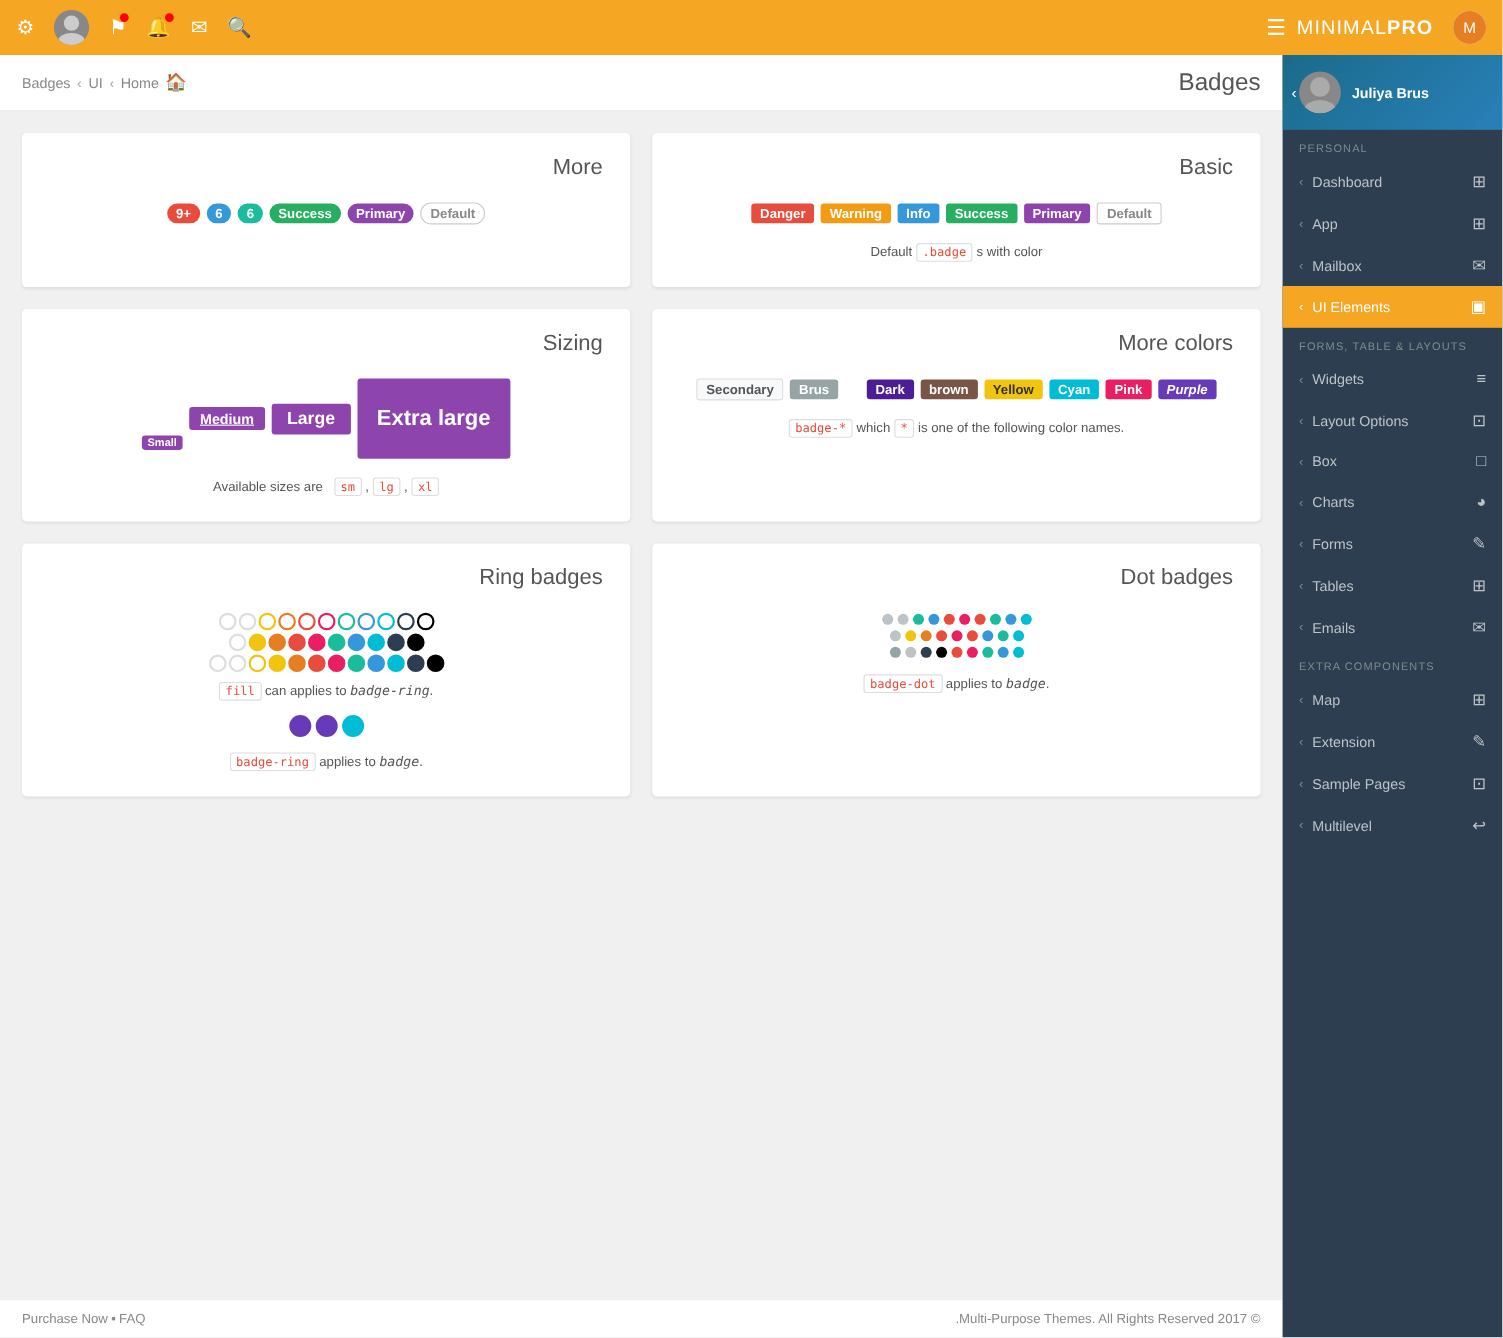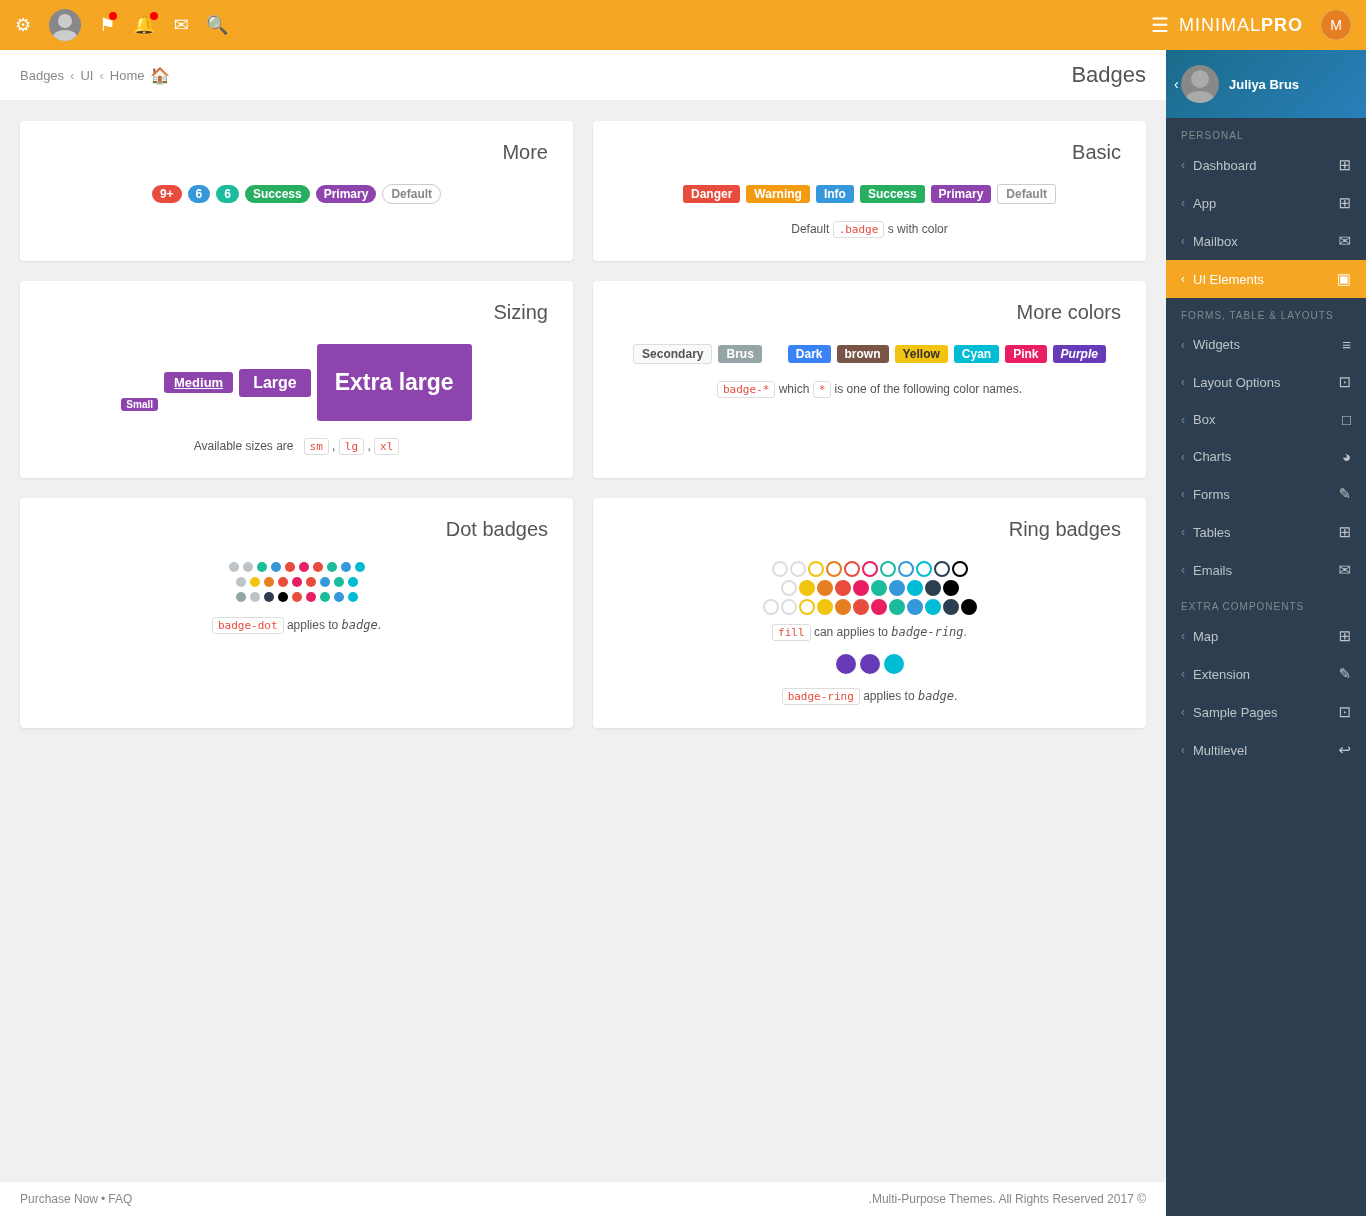--- a/index.html
+++ b/index.html
@@ -77,26 +77,26 @@
     .badge-teal-pill { background: #1abc9c; }
 
     .card-code { text-align: center; font-size: 12px; color: #555; }
     .code-inline { font-family: monospace; background: white; border: 1px solid #ddd; padding: 1px 5px; border-radius: 3px; color: #e74c3c; font-size: 11px; }
     .code-italic { font-style: italic; font-family: monospace; color: #555; }
 
     
     .badge-sm { font-size: 10px; padding: 1px 5px; margin-top: 44px; }
     .badge-md { font-size: 13px; padding: 3px 10px; text-decoration: underline; }
     .badge-lg { font-size: 16px; padding: 5px 14px; }
-    .badge-xl { font-size: 23px; padding: 25px 18px; }
+    .badge-xl { font-size: 20px; padding: 25px 18px; }
 
     
     .badge-secondary { background: #f8f9fa; color: #555; border: 1px solid #ddd; }
     .badge-grey { background: #95a5a6; }
-    .badge-dark { background: #3b82f6; margin-left: 20px; }
+    .badge-dark { background: #4c1d95; margin-left: 20px; }
     .badge-brown { background: #795548; }
     .badge-yellow { background: #f1c40f; }
     .badge-cyan { background: #00bcd4; }
     .badge-pink { background: #e91e63; }
     .badge-purple { background: #673ab7; font-style: italic; }
 
     
     .ring-row { display: flex; justify-content: center; gap: 2px; margin: 3px 0; flex-wrap: wrap; }
     .ring-badge { width: 16px; height: 16px; border-radius: 50%; border: 2px solid; display: inline-block; }
     .dot-badge { width: 10px; height: 10px; border-radius: 50%; display: inline-block; margin: 1px; }
@@ -304,66 +304,20 @@
             <span class="badge badge-purple">Purple</span>
           </div>
           <div class="card-code">
             <span class="code-inline">badge-*</span>
             which <span class="code-inline">*</span>
             is one of the following color names.
           </div>
         </div>
 
         <div class="card">
-          <div class="card-title">Dot badges</div>
-
-          <div class="ring-row">
-            <span class="dot-badge dot-lightgrey"></span>
-            <span class="dot-badge dot-lightgrey"></span>
-            <span class="dot-badge dot-teal"></span>
-            <span class="dot-badge dot-blue"></span>
-            <span class="dot-badge dot-red"></span>
-            <span class="dot-badge dot-pink"></span>
-            <span class="dot-badge dot-red"></span>
-            <span class="dot-badge dot-teal"></span>
-            <span class="dot-badge dot-blue"></span>
-            <span class="dot-badge dot-cyan"></span>
-          </div>
-
-          <div class="ring-row">
-            <span class="dot-badge dot-lightgrey"></span>
-            <span class="dot-badge dot-yellow"></span>
-            <span class="dot-badge dot-orange"></span>
-            <span class="dot-badge dot-red"></span>
-            <span class="dot-badge dot-pink"></span>
-            <span class="dot-badge dot-red"></span>
-            <span class="dot-badge dot-blue"></span>
-            <span class="dot-badge dot-teal"></span>
-            <span class="dot-badge dot-cyan"></span>
-          </div>
-
-          <div class="ring-row">
-            <span class="dot-badge dot-grey"></span>
-            <span class="dot-badge dot-lightgrey"></span>
-            <span class="dot-badge dot-dark"></span>
-            <span class="dot-badge dot-black"></span>
-            <span class="dot-badge dot-red"></span>
-            <span class="dot-badge dot-pink"></span>
-            <span class="dot-badge dot-teal"></span>
-            <span class="dot-badge dot-blue"></span>
-            <span class="dot-badge dot-cyan"></span>
-          </div>
-
-          <div class="card-code" style="margin-top:15px;">
-            <span class="code-inline">badge-dot</span>
-            applies to <span class="code-italic">badge</span>.
-          </div>
-        </div>
-
-        <div class="card">
           <div class="card-title">Ring badges</div>
 
           <div class="ring-row">
             <span class="ring-badge ring-white"></span>
             <span class="ring-badge ring-white"></span>
             <span class="ring-badge ring-yellow"></span>
             <span class="ring-badge ring-orange"></span>
             <span class="ring-badge ring-red"></span>
             <span class="ring-badge ring-pink"></span>
             <span class="ring-badge ring-teal"></span>
@@ -411,20 +365,66 @@
             <span class="ring-badge large-ring ring-fill-purple"></span>
             <span class="ring-badge large-ring ring-fill-cyan"></span>
           </div>
 
           <div class="card-code" style="margin-top:15px;">
             <span class="code-inline">badge-ring</span>
             applies to <span class="code-italic">badge</span>.
           </div>
         </div>
 
+        <div class="card">
+          <div class="card-title">Dot badges</div>
+
+          <div class="ring-row">
+            <span class="dot-badge dot-lightgrey"></span>
+            <span class="dot-badge dot-lightgrey"></span>
+            <span class="dot-badge dot-teal"></span>
+            <span class="dot-badge dot-blue"></span>
+            <span class="dot-badge dot-red"></span>
+            <span class="dot-badge dot-pink"></span>
+            <span class="dot-badge dot-red"></span>
+            <span class="dot-badge dot-teal"></span>
+            <span class="dot-badge dot-blue"></span>
+            <span class="dot-badge dot-cyan"></span>
+          </div>
+
+          <div class="ring-row">
+            <span class="dot-badge dot-lightgrey"></span>
+            <span class="dot-badge dot-yellow"></span>
+            <span class="dot-badge dot-orange"></span>
+            <span class="dot-badge dot-red"></span>
+            <span class="dot-badge dot-pink"></span>
+            <span class="dot-badge dot-red"></span>
+            <span class="dot-badge dot-blue"></span>
+            <span class="dot-badge dot-teal"></span>
+            <span class="dot-badge dot-cyan"></span>
+          </div>
+
+          <div class="ring-row">
+            <span class="dot-badge dot-grey"></span>
+            <span class="dot-badge dot-lightgrey"></span>
+            <span class="dot-badge dot-dark"></span>
+            <span class="dot-badge dot-black"></span>
+            <span class="dot-badge dot-red"></span>
+            <span class="dot-badge dot-pink"></span>
+            <span class="dot-badge dot-teal"></span>
+            <span class="dot-badge dot-blue"></span>
+            <span class="dot-badge dot-cyan"></span>
+          </div>
+
+          <div class="card-code" style="margin-top:15px;">
+            <span class="code-inline">badge-dot</span>
+            applies to <span class="code-italic">badge</span>.
+          </div>
+        </div>
+
       </div>
     </div>
 
     <div class="footer">
       <span class="footer-link">Purchase Now</span>
       <span>•</span>
       <span class="footer-link">FAQ</span>
       <span class="footer-right">.Multi-Purpose Themes. All Rights Reserved 2017 ©</span>
     </div>
 

